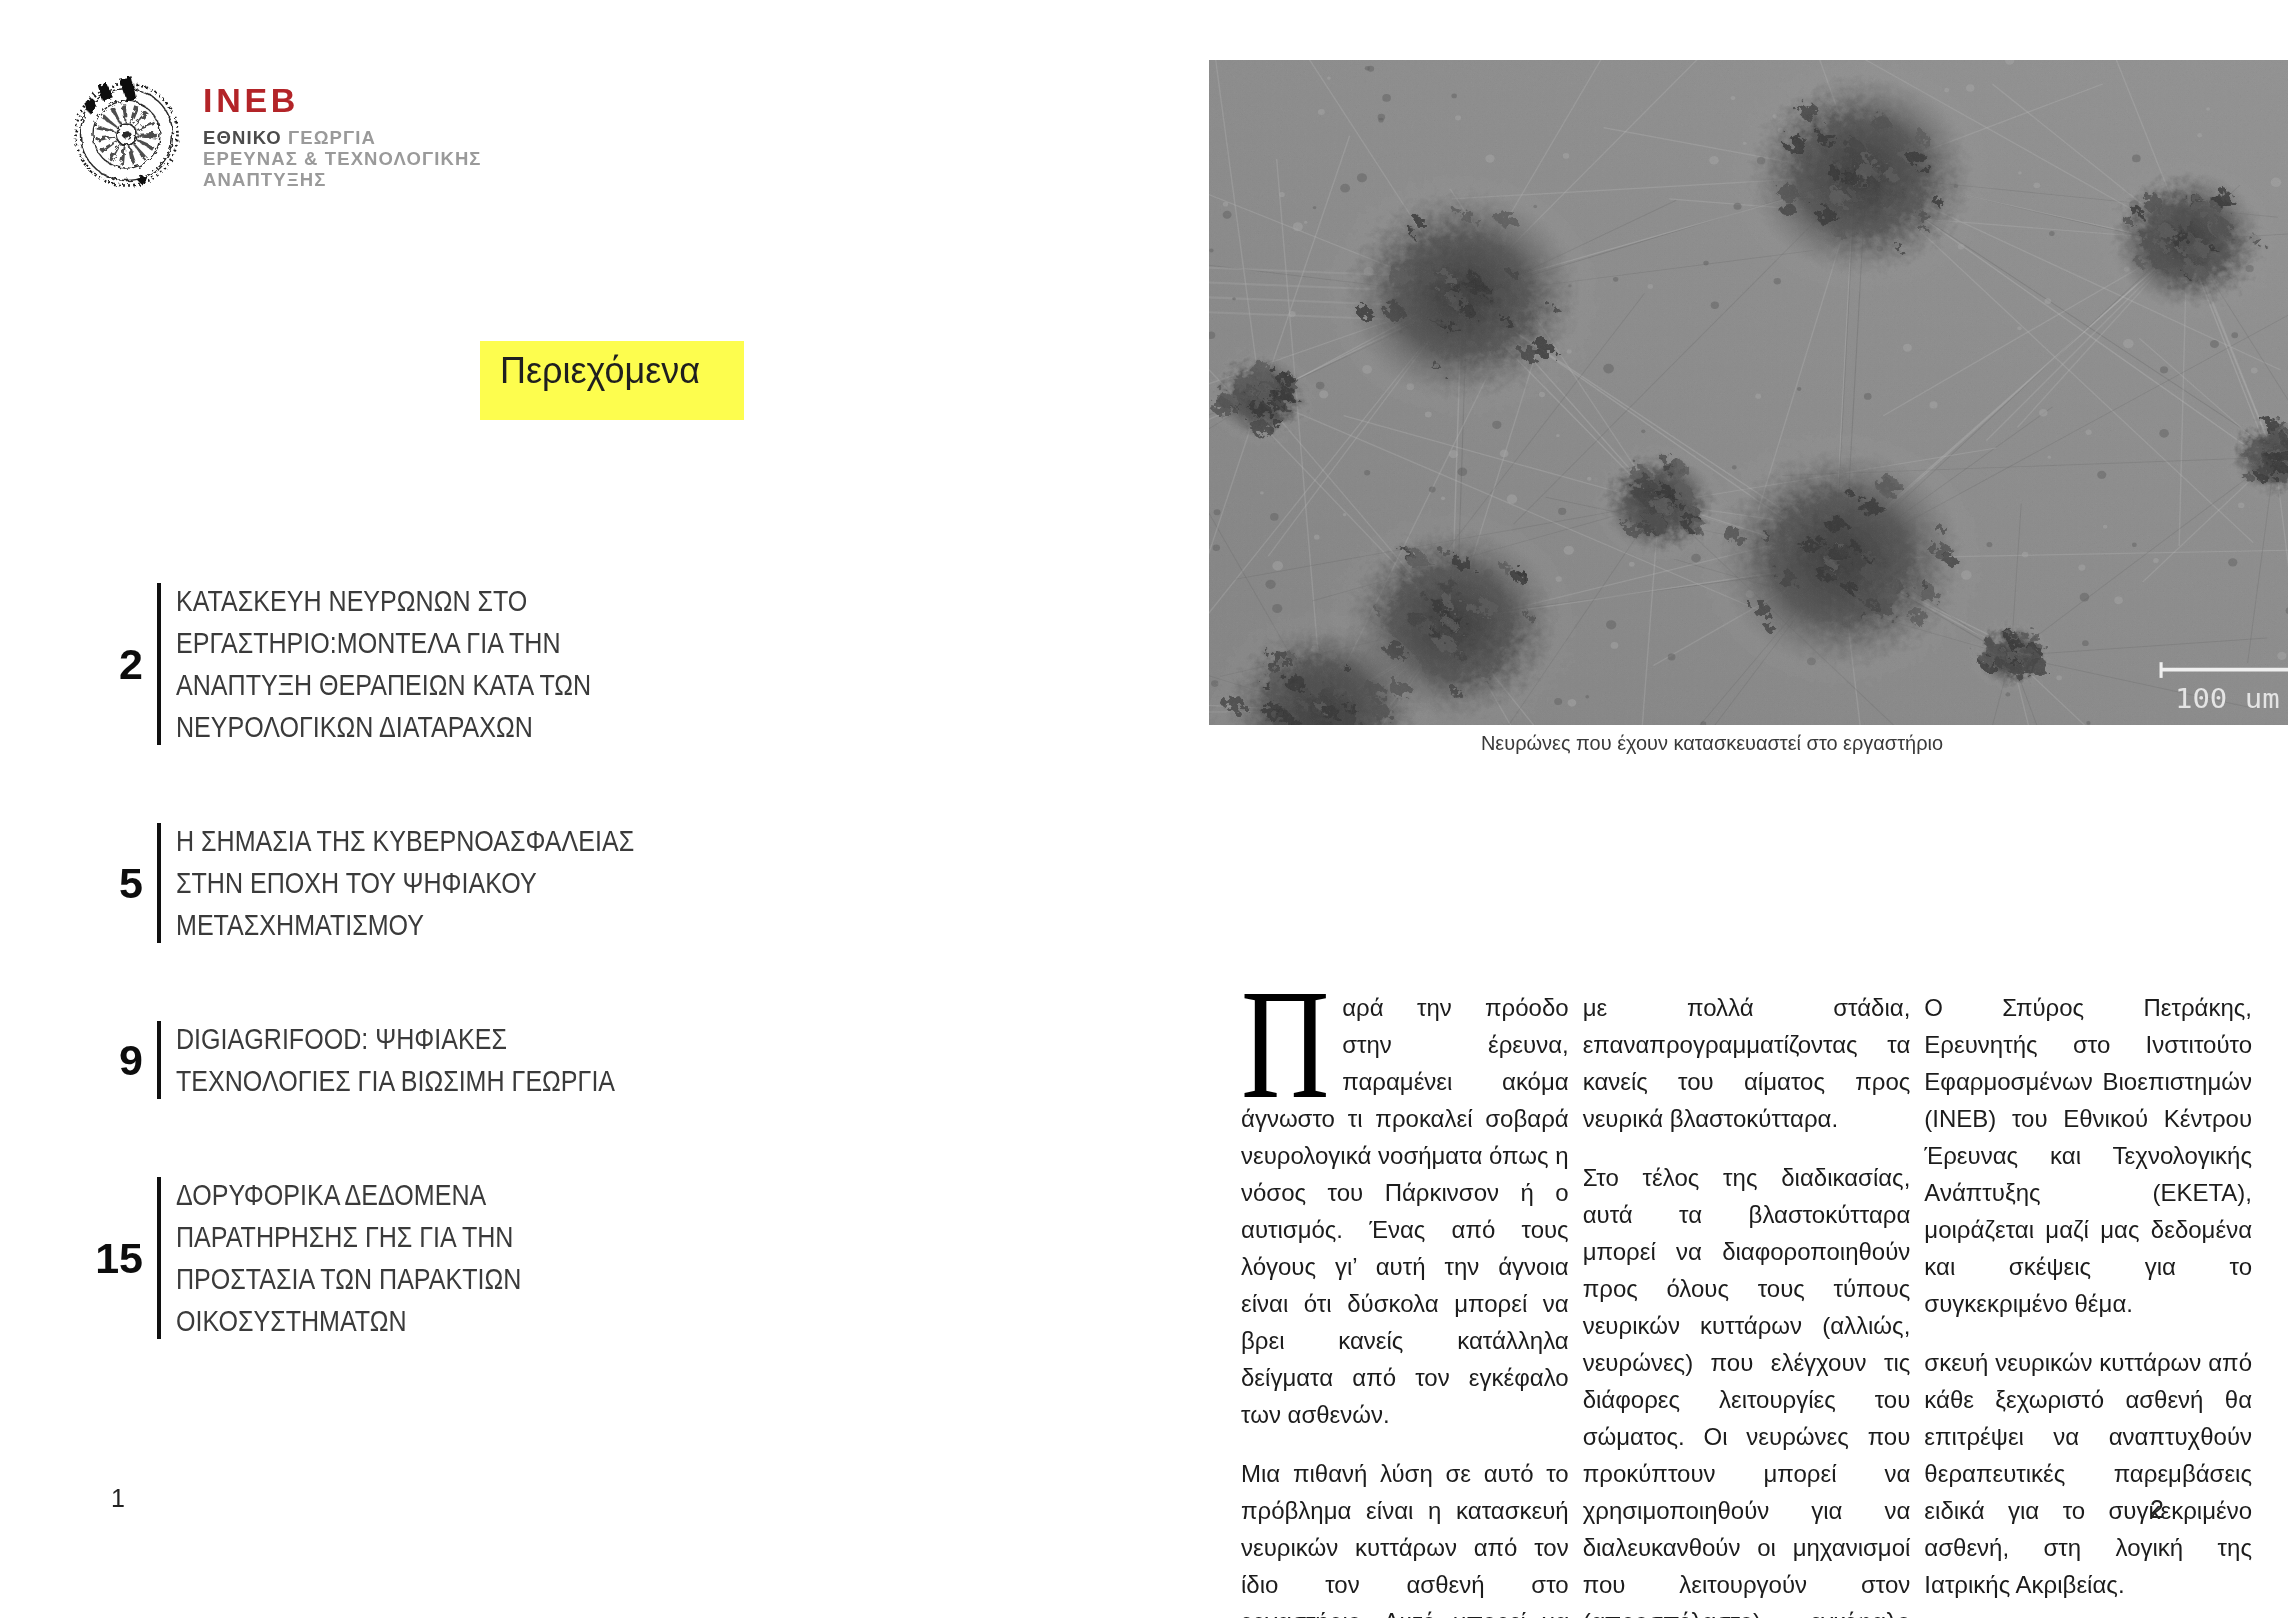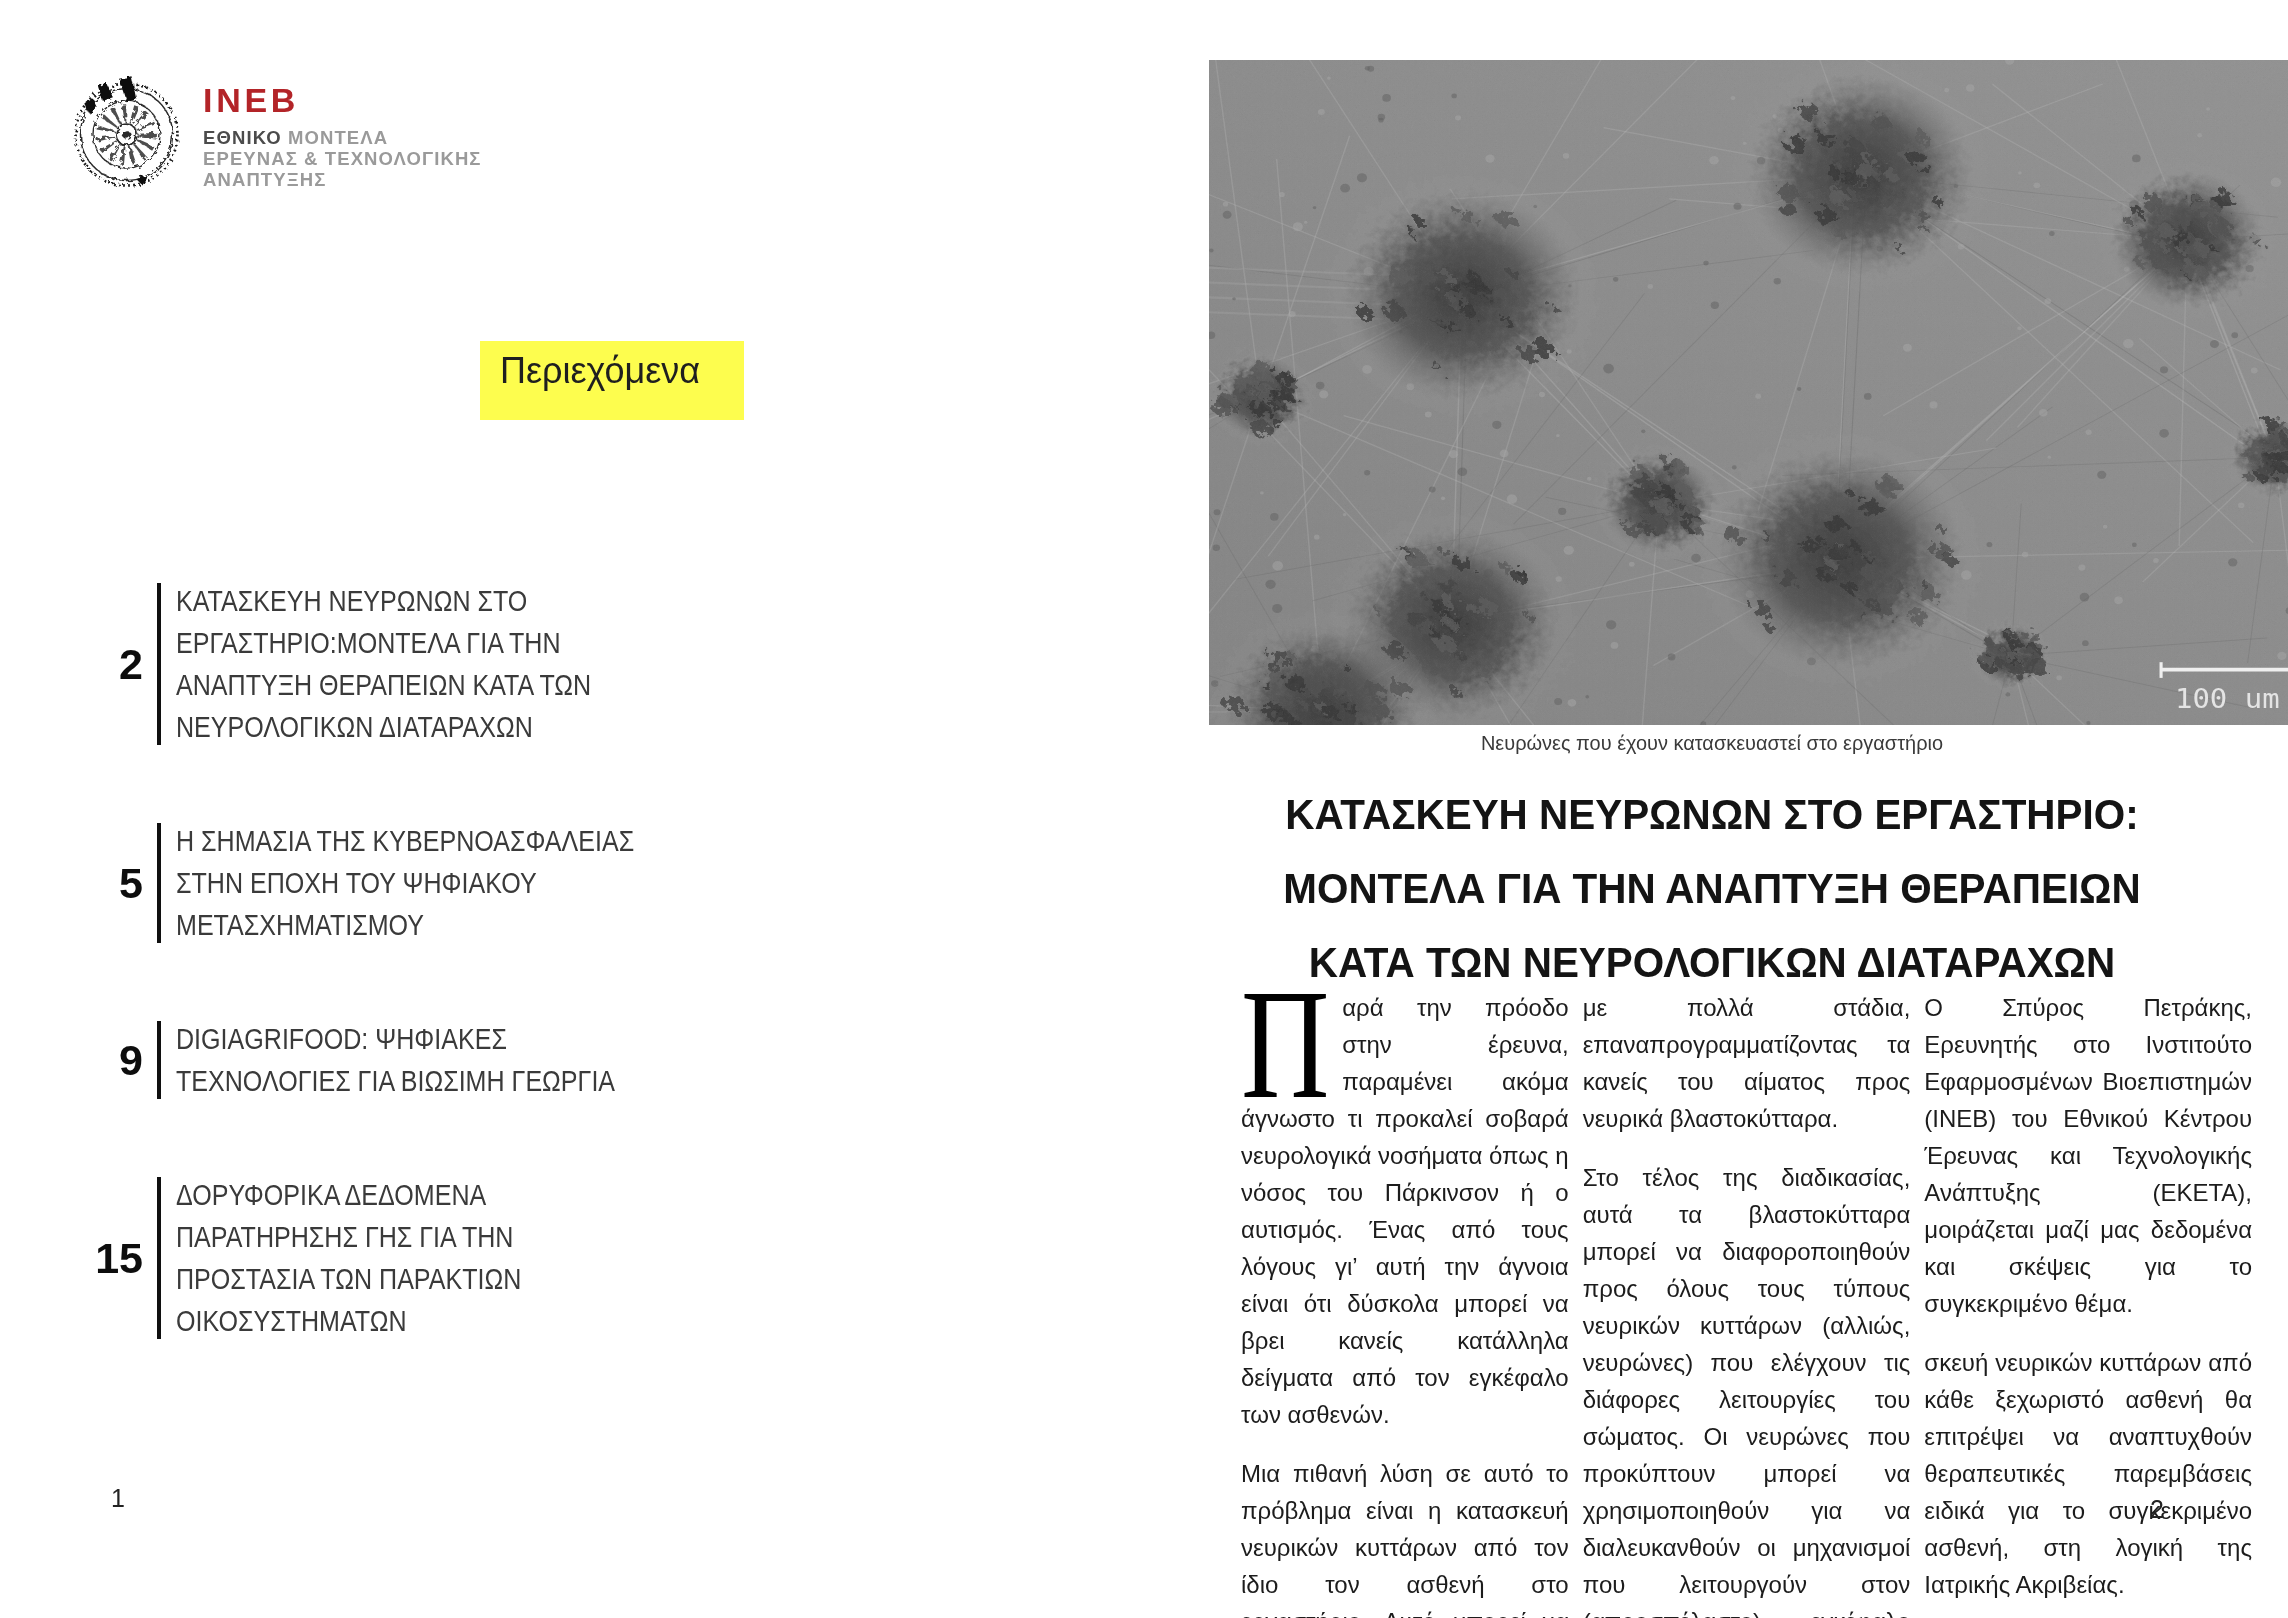--- a/index.html
+++ b/index.html
@@ -67,21 +67,21 @@
         <circle cx="50" cy="52" r="8.5" fill="none" stroke="#2a2a2a" stroke-width="1.4"></circle>
         <circle cx="50" cy="52" r="3.4" fill="#2a2a2a"></circle>
         <path d="M44 7 L54 5 L58 24 L50 26 Z" fill="#111"></path>
         <path d="M27 13 L34 10 L39 22 L31 25 Z" fill="#111"></path>
         <path d="M16 27 L23 23 L27 31 L20 35 Z" fill="#111"></path>
         <path d="M58 88 L66 85 L63 93 Z" fill="#111"></path>
       </g>
     </svg>
     <div class="logo-text">
       <div class="logo-acr" style="color:#b32428;">ΙΝΕΒ</div>
-      <div class="logo-line"><span class="lb">ΕΘΝΙΚΟ</span>&nbsp;<span>ΜΟΝΤΕΛΑ</span></div>
+      <div class="logo-line"><span class="lb">ΕΘΝΙΚΟ</span>&nbsp;<span>ΓΕΩΡΓΙΑ</span></div>
       <div class="logo-line">ΕΡΕΥΝΑΣ &amp; ΤΕΧΝΟΛΟΓΙΚΗΣ</div>
       <div class="logo-line">ΑΝΑΠΤΥΞΗΣ</div>
     </div>
   </div>
 
   <div class="contents-head" style="background:#fdfd4e;">Περιεχόμενα</div>
 
   <div class="toc">
     <div class="toc-row">
       <div class="toc-num">2</div>
@@ -826,25 +826,20 @@
         <line x1="920" y1="660" x2="1046" y2="660" stroke="#efefef" stroke-width="4"></line>
         <line x1="920" y1="652" x2="920" y2="669" stroke="#efefef" stroke-width="3"></line>
         <line x1="1046" y1="652" x2="1046" y2="669" stroke="#efefef" stroke-width="3"></line>
         <text x="984" y="702" text-anchor="middle" font-size="28" fill="#e4e4e4" font-family="DejaVu Sans Mono, monospace">100 um</text>
       </g>
     </svg>
   </figure>
 
   <div class="caption">Νευρώνες που έχουν κατασκευαστεί στο εργαστήριο</div>
 
-  <h1 class="headline">
-    <span>ΚΑΤΑΣΚΕΥΗ ΝΕΥΡΩΝΩΝ ΣΤΟ ΕΡΓΑΣΤΗΡΙΟ:</span>
-    <span>ΜΟΝΤΕΛΑ ΓΙΑ ΤΗΝ ΑΝΑΠΤΥΞΗ ΘΕΡΑΠΕΙΩΝ</span>
-    <span>ΚΑΤΑ ΤΩΝ ΝΕΥΡΟΛΟΓΙΚΩΝ ΔΙΑΤΑΡΑΧΩΝ</span>
-  </h1>
 
   <div class="article">
     <div class="col">
       <p><span class="dropcap">Π</span><span>αρά την πρόοδο στην έρευνα, παραμένει ακόμα άγνωστο τι προκαλεί σοβαρά νευρολογικά νοσήματα όπως η νόσος του Πάρκινσον ή ο αυτισμός. Ένας από τους λόγους γι’ αυτή την άγνοια είναι ότι δύσκολα μπορεί να βρει κανείς κατάλληλα δείγματα από τον εγκέφαλο των ασθενών.</span></p>
       <p>Μια πιθανή λύση σε αυτό το πρόβλημα είναι η κατασκευή νευρικών κυττάρων από τον ίδιο τον ασθενή στο εργαστήριο. Αυτό μπορεί να επιτευχθεί συλλέγοντας ένα δείγμα αίματος και, μέσω μιας διαδικασίας</p>
     </div>
     <div class="col">
       <p>με πολλά στάδια, επαναπρογραμματίζοντας τα κανείς του αίματος προς νευρικά βλαστοκύτταρα.</p>
       <p>Στο τέλος της διαδικασίας, αυτά τα βλαστοκύτταρα μπορεί να διαφοροποιηθούν προς όλους τους τύπους νευρικών κυττάρων (αλλιώς, νευρώνες) που ελέγχουν τις διάφορες λειτουργίες του σώματος. Οι νευρώνες που προκύπτουν μπορεί να χρησιμοποιηθούν για να διαλευκανθούν οι μηχανισμοί που λειτουργούν στον (απροσπέλαστο) εγκέφαλο των ασθενών.</p>
 

